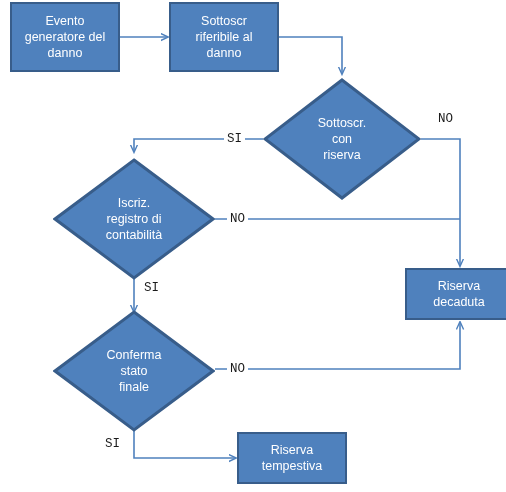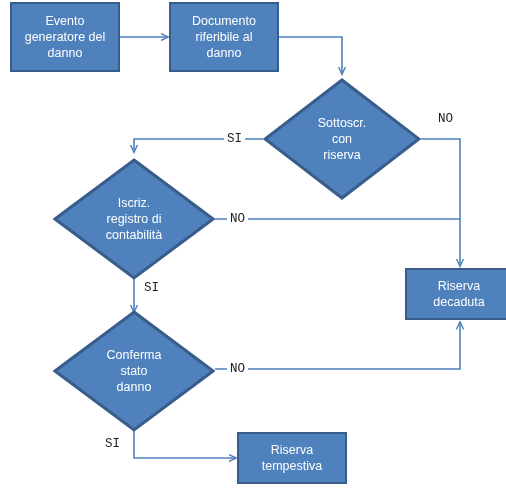--- a/index.html
+++ b/index.html
@@ -103,21 +103,21 @@
     <path d="M126,431 L126,458 L228,458" fill="none" stroke="#4f81bd" stroke-width="1.6" marker-end="url(#arrowhead)"></path>
   </svg>
 
   <div class="node process-node" style="left:2px; top:2px; width:110px; height:70px;">
     <div class="process-label">Evento
 generatore del
 danno</div>
   </div>
 
   <div class="node process-node" style="left:161px; top:2px; width:110px; height:70px;">
-    <div class="process-label">Documento
+    <div class="process-label">Sottoscr
 riferibile al
 danno</div>
   </div>
 
   <div class="node decision-node" style="left:255px; top:78px; width:158px; height:122px;">
     <svg class="decision-shape" viewBox="0 0 158 122" preserveAspectRatio="none">
       <polygon points="79,2 156,61 79,120 2,61" fill="#4f81bd" stroke="#385d8a" stroke-width="3"></polygon>
     </svg>
     <div class="decision-label">Sottoscr.
 con
@@ -132,21 +132,21 @@
 registro di
 contabilità</div>
   </div>
 
   <div class="node decision-node" style="left:45px; top:310px; width:162px; height:122px;">
     <svg class="decision-shape" viewBox="0 0 162 122" preserveAspectRatio="none">
       <polygon points="81,2 160,61 81,120 2,61" fill="#4f81bd" stroke="#385d8a" stroke-width="3"></polygon>
     </svg>
     <div class="decision-label">Conferma
 stato
-danno</div>
+finale</div>
   </div>
 
   <div class="node process-node" style="left:397px; top:268px; width:108px; height:52px;">
     <div class="process-label">Riserva
 decaduta</div>
   </div>
 
   <div class="node process-node" style="left:229px; top:432px; width:110px; height:52px;">
     <div class="process-label">Riserva
 tempestiva</div>

